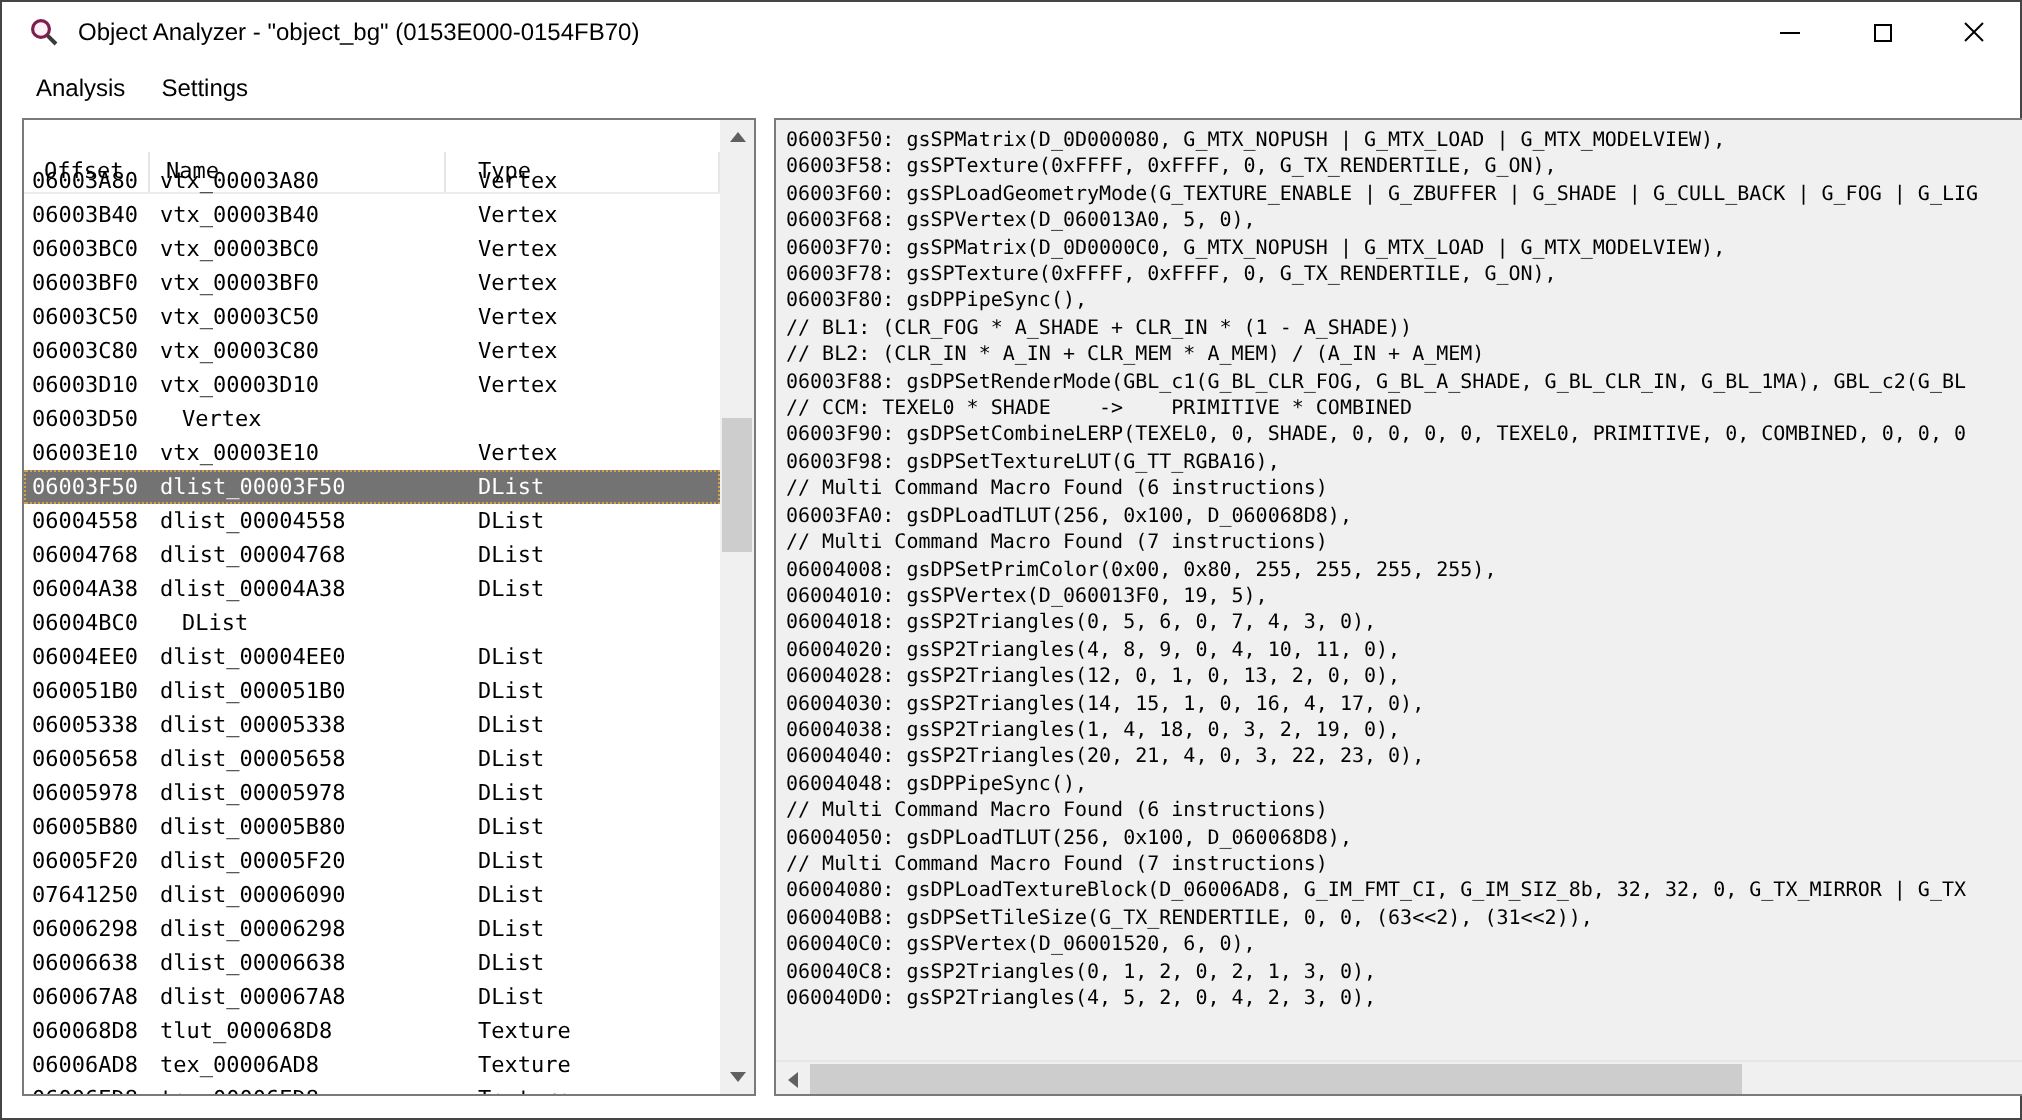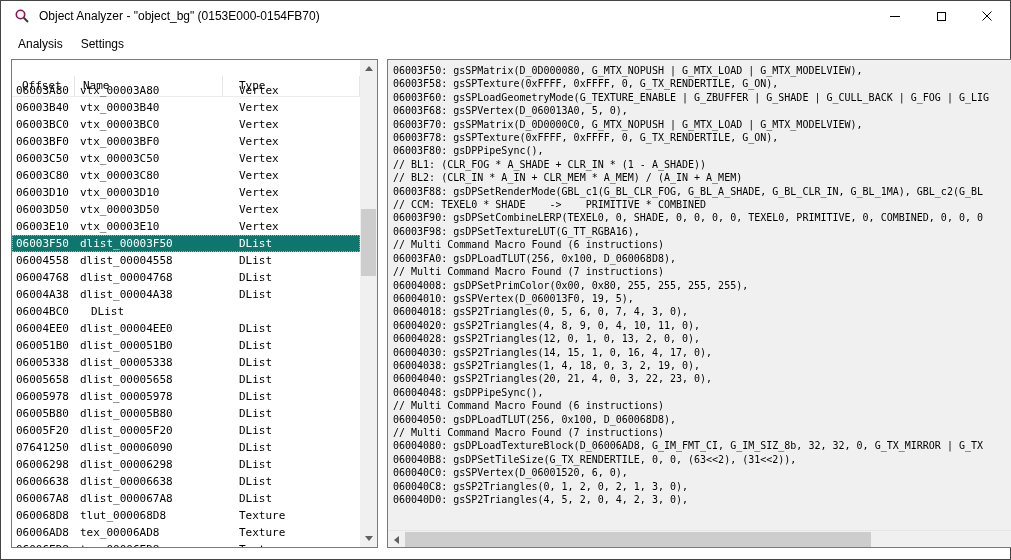--- a/index.html
+++ b/index.html
@@ -33,21 +33,21 @@
   .hcell.c-offset { width:63px; padding-left:10px; }
   .hcell.c-name   { width:148px; padding-left:8px; }
   .hcell.c-type   { flex:1; padding-left:16px; }
   .lv-rows { position:absolute; left:0; top:22px; right:17px; bottom:0; overflow:hidden; }
   .lv-row { display:flex; height:17px; font-family:"DejaVu Sans Mono", monospace;
             font-size:11px; color:#000; }
   .lv-row .cell { line-height:17px; white-space:nowrap; overflow:hidden; }
   .cell.c-offset { width:63px; padding-left:4px; }
   .cell.c-name   { width:148px; padding-left:5px; }
   .cell.c-type   { flex:1; padding-left:16px; }
-  .lv-row.selected { background:#0f766e; color:#ffffff;
+  .lv-row.selected { background:#737373; color:#ffffff;
                      outline:1px dotted #d8a04a; outline-offset:-1px; }
 
   
   .vscroll { position:absolute; right:0; top:0; bottom:0; width:17px; background:#f0f0f0; }
   .sb-btn { position:absolute; left:0; width:17px; height:17px; display:flex;
             align-items:center; justify-content:center; }
   .sb-btn.top { top:0; } .sb-btn.bottom { bottom:0; }
   .tri-up   { width:0; height:0; border-left:4px solid transparent; border-right:4px solid transparent; border-bottom:5px solid #606060; }
   .tri-down { width:0; height:0; border-left:4px solid transparent; border-right:4px solid transparent; border-top:5px solid #606060; }
   .tri-left { width:0; height:0; border-top:4px solid transparent; border-bottom:4px solid transparent; border-right:5px solid #606060; }
@@ -139,21 +139,20 @@
     <div class="cell c-name">vtx_00003C80</div>
     <div class="cell c-type">Vertex</div>
   </div>
         <div class="lv-row">
     <div class="cell c-offset">06003D10</div>
     <div class="cell c-name">vtx_00003D10</div>
     <div class="cell c-type">Vertex</div>
   </div>
         <div class="lv-row">
     <div class="cell c-offset">06003D50</div>
-    <div class="cell c-name">vtx_00003D50</div>
     <div class="cell c-type">Vertex</div>
   </div>
         <div class="lv-row">
     <div class="cell c-offset">06003E10</div>
     <div class="cell c-name">vtx_00003E10</div>
     <div class="cell c-type">Vertex</div>
   </div>
         <div class="lv-row selected">
     <div class="cell c-offset">06003F50</div>
     <div class="cell c-name">dlist_00003F50</div>

